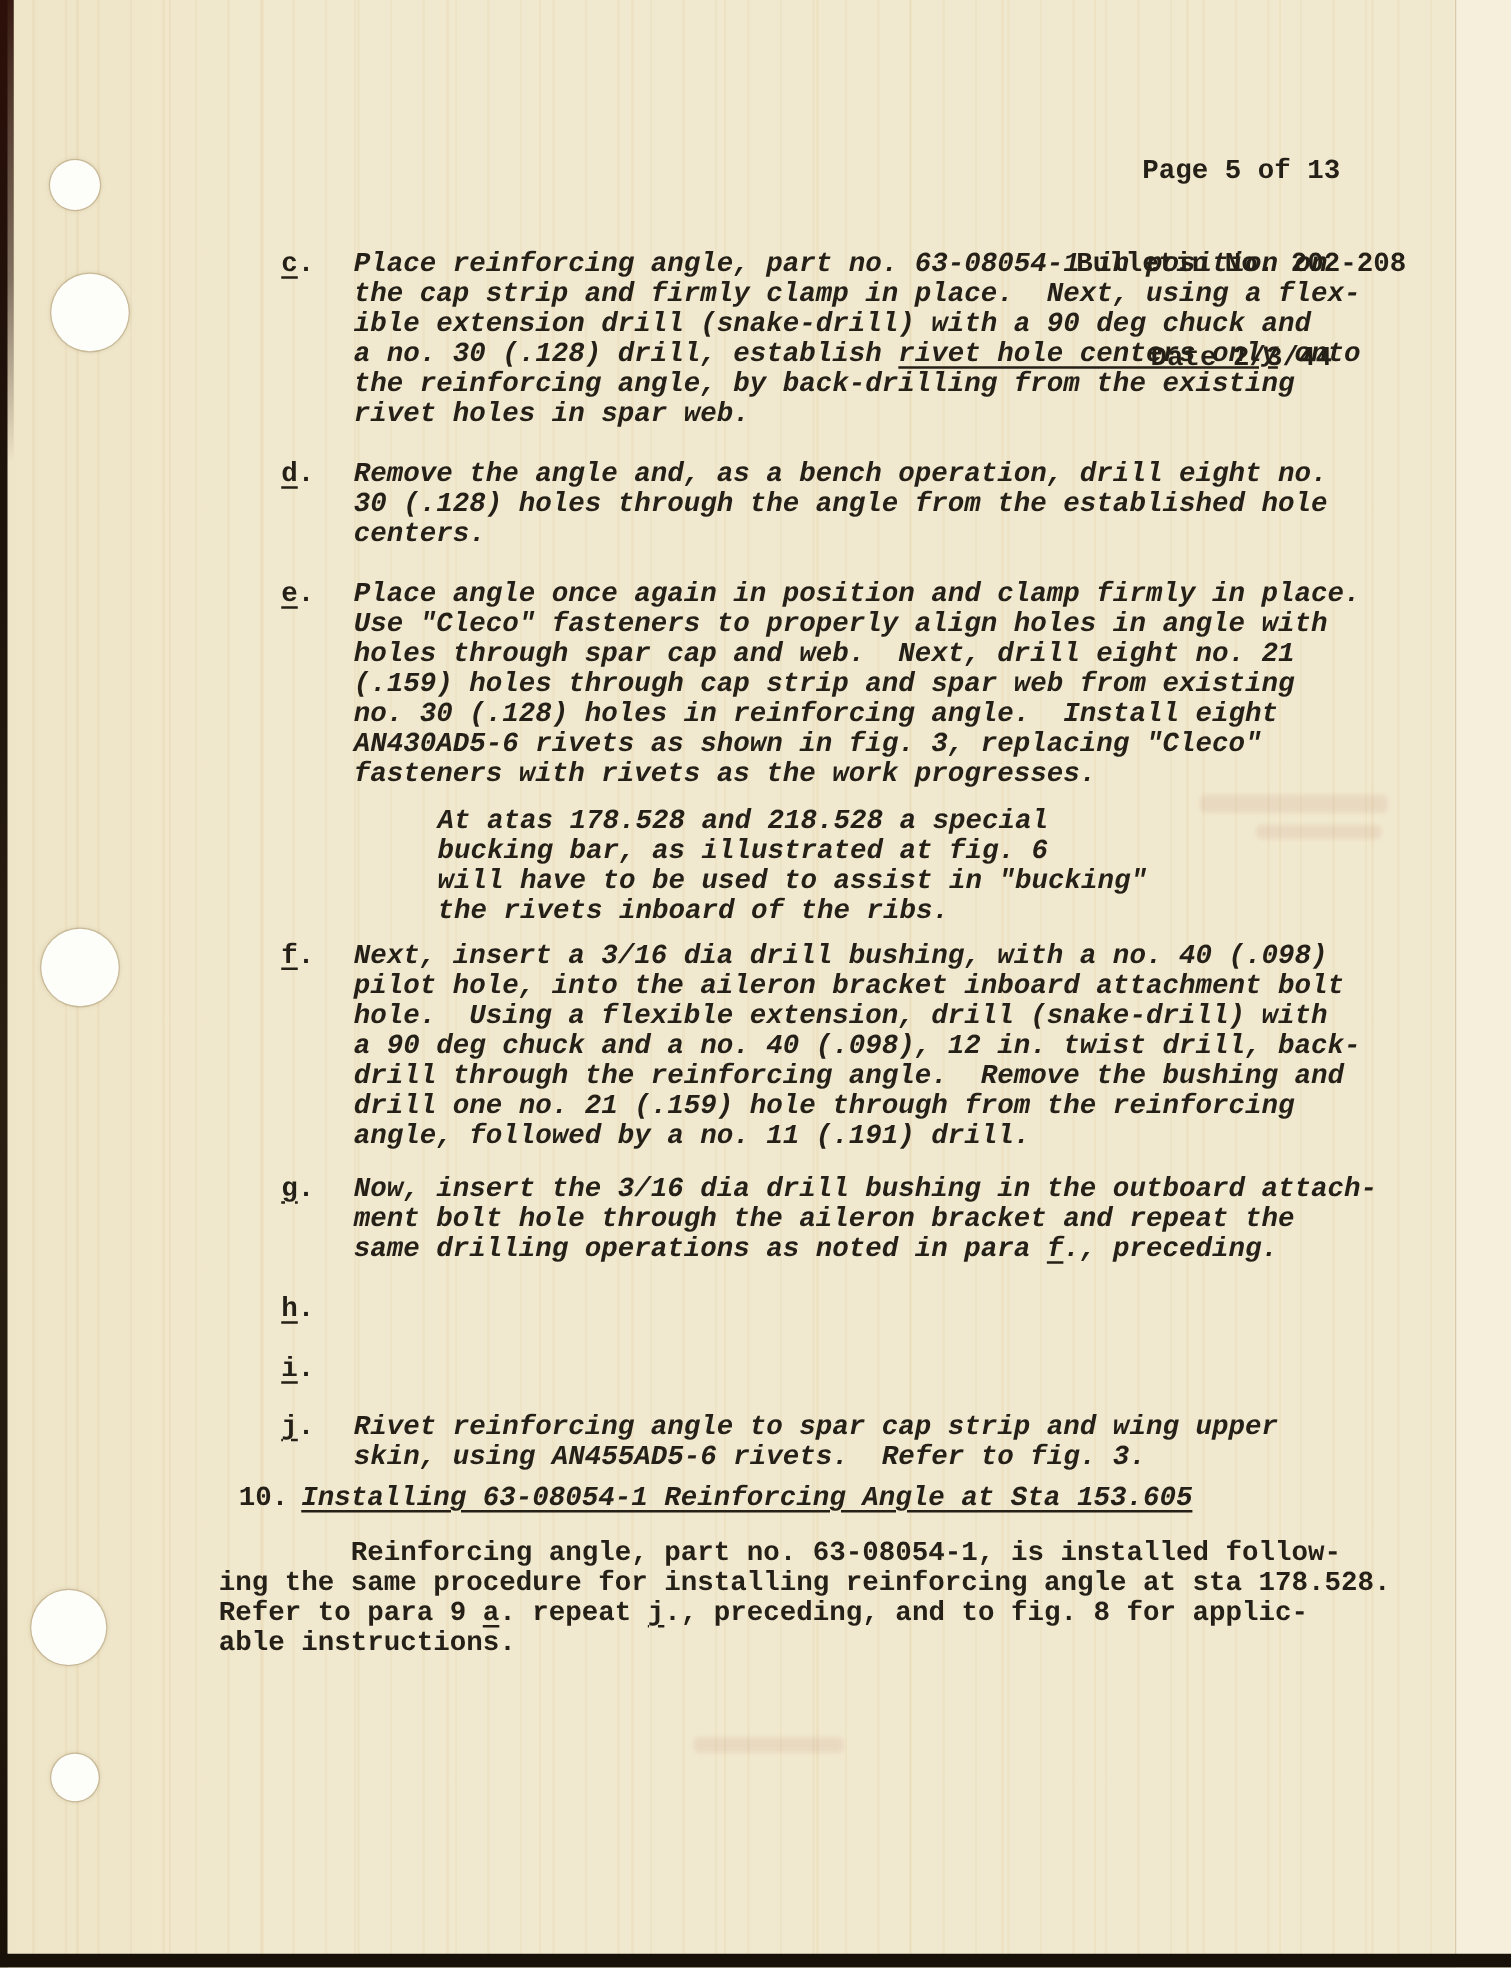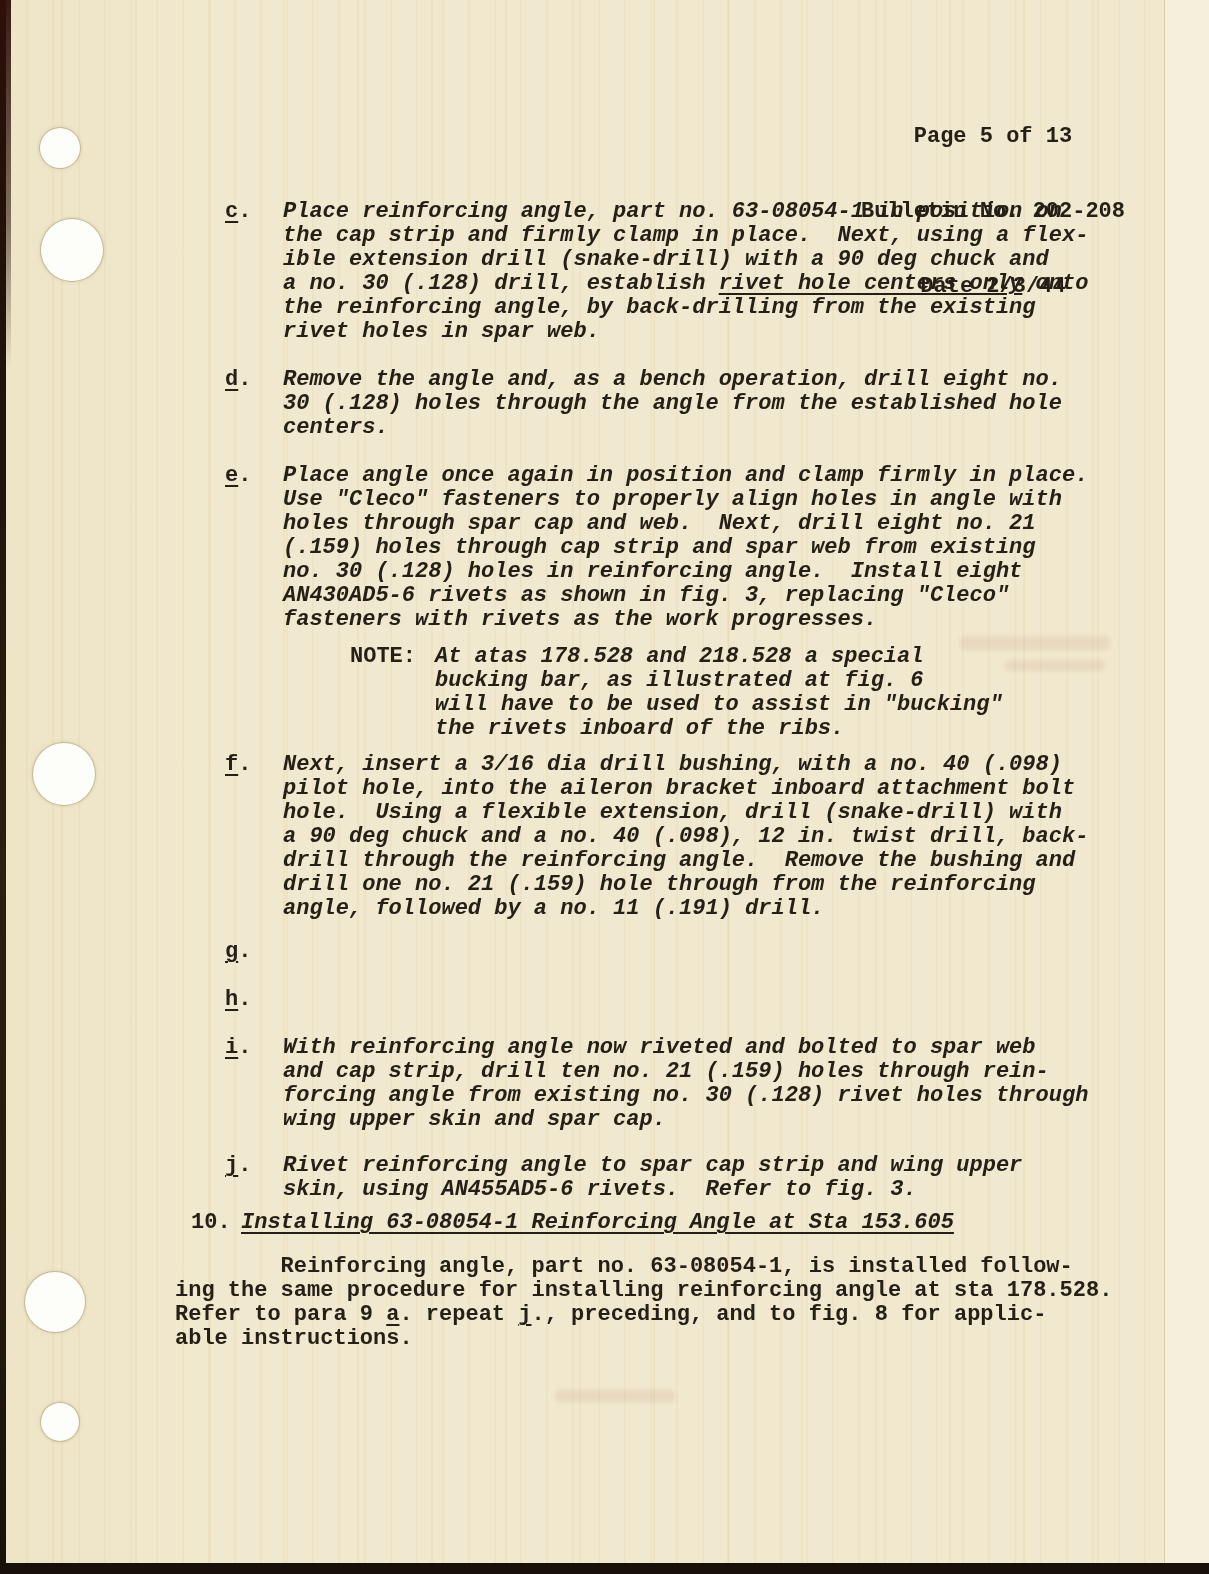--- a/index.html
+++ b/index.html
@@ -126,52 +126,50 @@
       <span class="ptext">Place angle once again in position and clamp firmly in place.
 Use "Cleco" fasteners to properly align holes in angle with
 holes through spar cap and web.  Next, drill eight no. 21
 (.159) holes through cap strip and spar web from existing
 no. 30 (.128) holes in reinforcing angle.  Install eight
 AN430AD5-6 rivets as shown in fig. 3, replacing "Cleco"
 fasteners with rivets as the work progresses.</span>
     </div>
 
     <div class="note mb12">
-      <span class="note-label">NOTE:</span>
       <span class="ptext">At atas 178.528 and 218.528 a special
 bucking bar, as illustrated at fig. 6
 will have to be used to assist in "bucking"
 the rivets inboard of the ribs.</span>
     </div>
 
     <div class="item mb19">
       <span class="marker"><span class="u">f</span><span>.</span></span>
       <span class="ptext">Next, insert a 3/16 dia drill bushing, with a no. 40 (.098)
 pilot hole, into the aileron bracket inboard attachment bolt
 hole.  Using a flexible extension, drill (snake-drill) with
 a 90 deg chuck and a no. 40 (.098), 12 in. twist drill, back-
 drill through the reinforcing angle.  Remove the bushing and
 drill one no. 21 (.159) hole through from the reinforcing
 angle, followed by a no. 11 (.191) drill.</span>
     </div>
 
     <div class="item mb24">
       <span class="marker"><span class="u">g</span><span>.</span></span>
+      <span class="ptext"><span>Now, insert the 3/16 dia drill bushing in the outboard attach-
+ment bolt hole through the aileron bracket and repeat the
+same drilling operations as noted in para </span><span class="u">f</span><span>., preceding.</span></span>
     </div>
 
     <div class="item mb24">
       <span class="marker"><span class="u">h</span><span>.</span></span>
     </div>
 
     <div class="item mb22">
       <span class="marker"><span class="u">i</span><span>.</span></span>
-      <span class="ptext">With reinforcing angle now riveted and bolted to spar web
-and cap strip, drill ten no. 21 (.159) holes through rein-
-forcing angle from existing no. 30 (.128) rivet holes through
-wing upper skin and spar cap.</span>
     </div>
 
     <div class="item mb9">
       <span class="marker"><span class="u">j</span><span>.</span></span>
       <span class="ptext">Rivet reinforcing angle to spar cap strip and wing upper
 skin, using AN455AD5-6 rivets.  Refer to fig. 3.</span>
     </div>
 
     <div class="s10 mb20">
       <span class="s10-num">10.</span>

